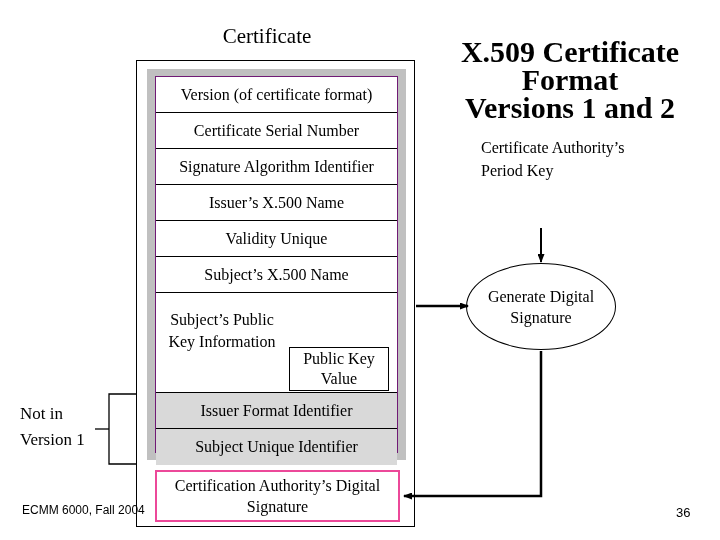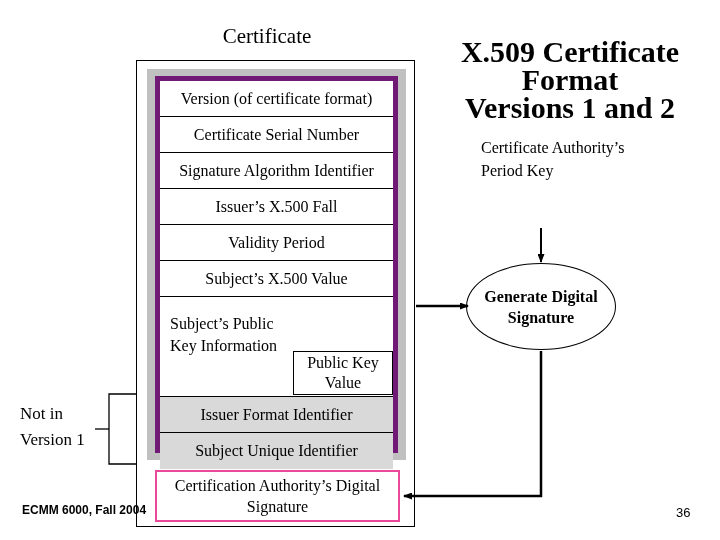--- a/index.html
+++ b/index.html
@@ -65,21 +65,21 @@
     top: 69px;
     width: 259px;
     height: 391px;
     background: #c0c0c0;
     box-sizing: border-box;
     padding: 7px 8px 7px 8px;
   }
   .cert-rows {
     width: 100%;
     height: 100%;
-    border: 5px solid #701a75;
+    border: 1px solid #701a75;
     box-sizing: border-box;
     background: #0f172a;
   }
   .row {
     box-sizing: border-box;
     border-bottom: 1px solid #000;
     height: 36px;
     display: flex;
     align-items: center;
     justify-content: center;
@@ -103,21 +103,21 @@
     border-bottom: 1px solid #000;
     padding: 0;
   }
   .pk-label {
     position: absolute;
     left: 10px;
     top: 16px;
     width: 112px;
     font-size: 16px;
     line-height: 22px;
-    text-align: left;
+    text-align: center;
   }
   .pk-box {
     position: absolute;
     left: 133px;
     width: 100px;
     border: 1px solid #000;
     box-sizing: border-box;
     background: #fff;
     text-align: center;
     font-size: 16px;
@@ -167,21 +167,20 @@
     border-radius: 50%;
     box-sizing: border-box;
     background: #ffffff;
     display: flex;
     flex-direction: column;
     align-items: center;
     justify-content: center;
     font-size: 16px;
     line-height: 21px;
     text-align: center;
-    font-weight: bold;
   }
 
   
   .notin-label {
     position: absolute;
     left: 20px;
     top: 401px;
     width: 92px;
     font-size: 17px;
     line-height: 26px;
@@ -189,21 +188,20 @@
   }
 
   
   .footer-left {
     position: absolute;
     left: 22px;
     top: 503px;
     font-family: "Liberation Sans", sans-serif;
     font-size: 12px;
     line-height: 14px;
-    font-weight: bold;
   }
   .footer-right {
     position: absolute;
     left: 676px;
     top: 505px;
     font-family: "Liberation Sans", sans-serif;
     font-size: 13px;
     line-height: 15px;
   }
 
@@ -236,27 +234,27 @@
       <div class="row">
         <span>Version (of certificate format)</span>
       </div>
       <div class="row">
         <span>Certificate Serial Number</span>
       </div>
       <div class="row">
         <span>Signature Algorithm Identifier</span>
       </div>
       <div class="row">
-        <span>Issuer’s X.500 Fall</span>
-      </div>
-      <div class="row">
-        <span>Validity Period</span>
-      </div>
-      <div class="row">
-        <span>Subject’s X.500 Value</span>
+        <span>Issuer’s X.500 Name</span>
+      </div>
+      <div class="row">
+        <span>Validity Unique</span>
+      </div>
+      <div class="row">
+        <span>Subject’s X.500 Name</span>
       </div>
 
       <div class="row pubkey">
         <div class="pk-label">Subject’s Public Key Information</div>
         <div class="pk-box val">Public Key Value</div>
       </div>
 
       <div class="row gray">
         <span>Issuer Format Identifier</span>
       </div>

